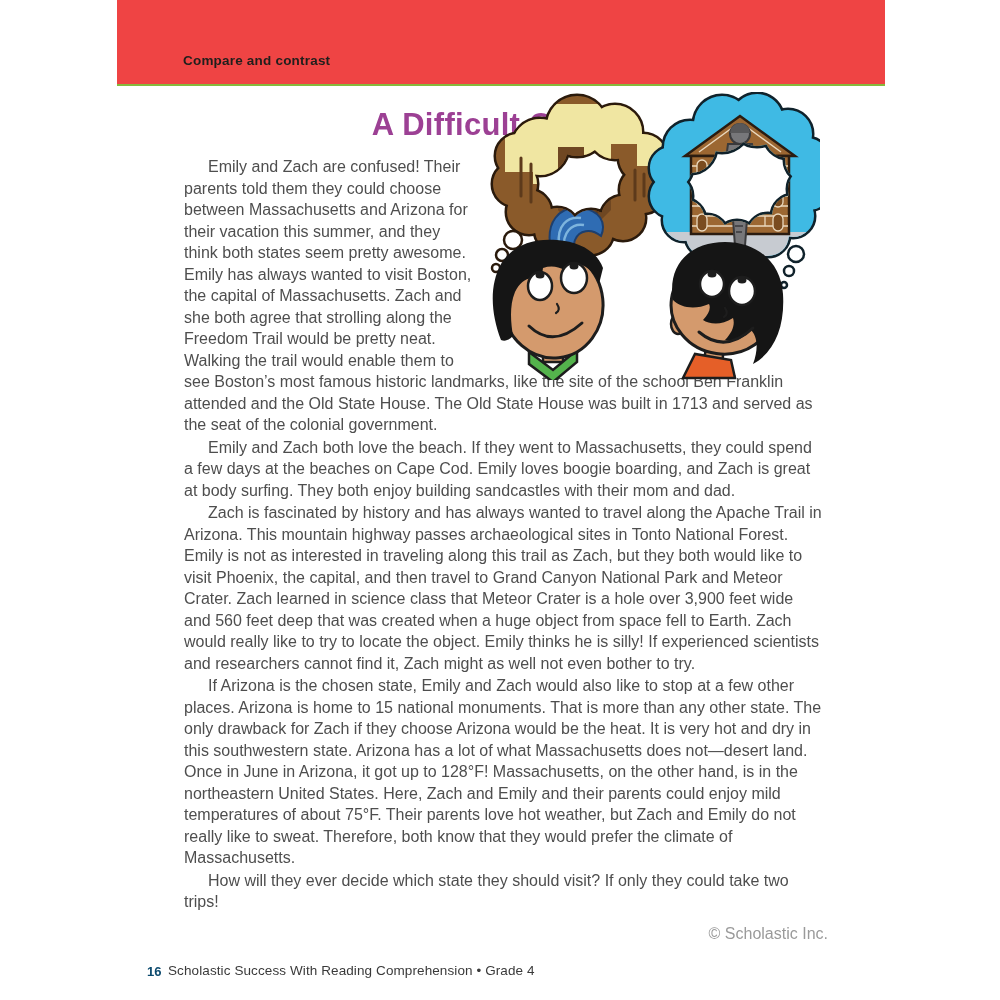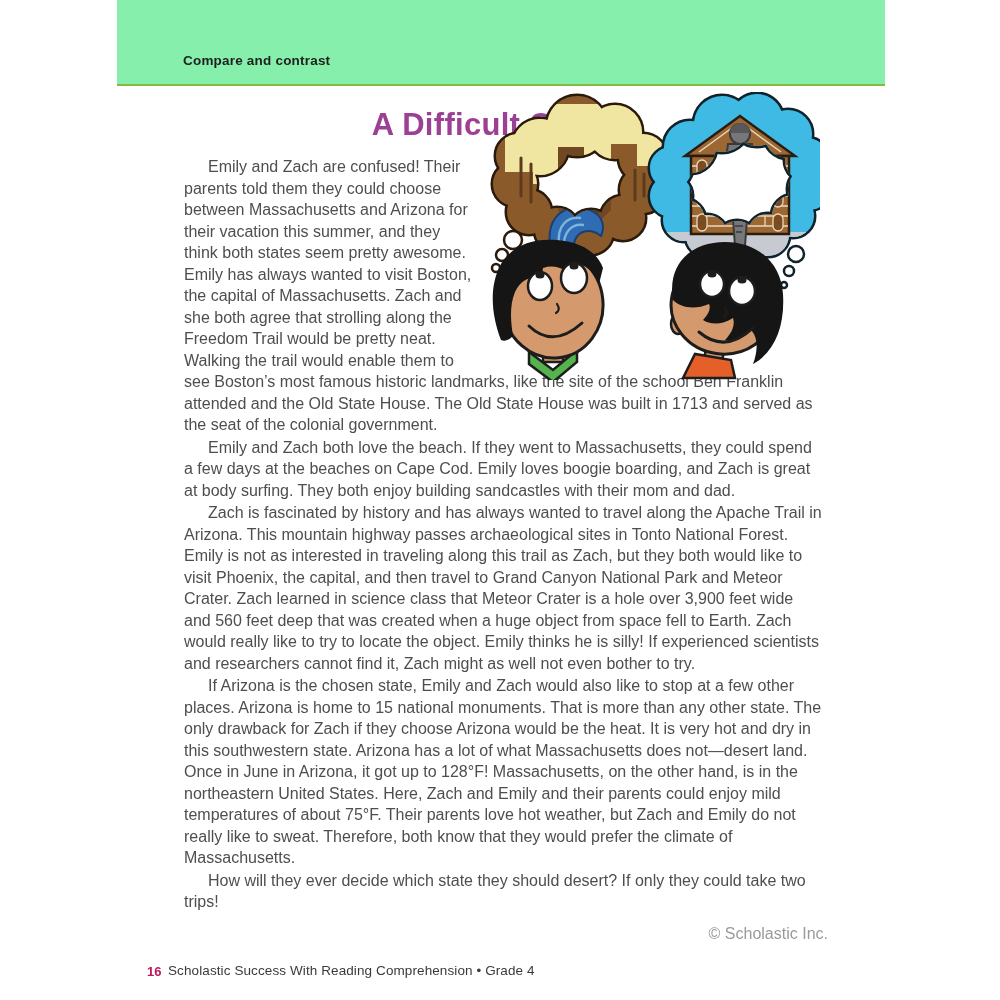--- a/index.html
+++ b/index.html
@@ -5,21 +5,21 @@
   html,body{margin:0;padding:0;background:#ffffff;}
   .page{
     position:relative;
     width:1000px;height:1000px;
     background:#ffffff;
     font-family:"Liberation Sans","DejaVu Sans",sans-serif;
     overflow:hidden;
   }
   .header-bar{
     position:absolute;left:117px;top:0;width:768px;height:84px;
-    background:#86efac;
+    background:#ef4444;
     border-bottom:2px solid #86b93c;
   }
   .header-label{
     position:absolute;left:66px;bottom:16px;
     font-size:13.5px;font-weight:bold;color:#1f1f1c;
     letter-spacing:0.2px;
   }
   .content{
     position:absolute;left:183px;top:107px;width:640px;
   }
@@ -32,21 +32,21 @@
   .body-text p{
     margin:1px;
     font-size:16px;line-height:21.5px;color:#4e4e4e;
     text-indent:24px;
   }
   .illu{
     position:absolute;left:485px;top:92px;width:335px;height:288px;
   }
   .footer-pagenum{
     position:absolute;left:147px;top:964px;
-    font-size:13px;font-weight:bold;color:#be185d;
+    font-size:13px;font-weight:bold;color:#0c4a6e;
   }
   .footer-book{
     position:absolute;left:168px;top:963px;
     font-size:13.5px;color:#3a3a3a;letter-spacing:0.1px;
   }
   .footer-copy{
     position:absolute;right:172px;top:925px;
     font-size:16px;color:#9a9a9a;
   }
 </style>
@@ -60,21 +60,21 @@
   </div>
 
   <div class="content">
     <h1 class="article-title">A Difficult Choice</h1>
     <div class="body-text">
       <div class="illu-spacer"></div>
       <p>Emily and Zach are confused! Their parents told them they could choose between Massachusetts and Arizona for their vacation this summer, and they think both states seem pretty awesome. Emily has always wanted to visit Boston, the capital of Massachusetts. Zach and she both agree that strolling along the Freedom Trail would be pretty neat. Walking the trail would enable them to see Boston’s most famous historic landmarks, like the site of the school Ben Franklin attended and the Old State House. The Old State House was built in 1713 and served as the seat of the colonial government.</p>
       <p>Emily and Zach both love the beach. If they went to Massachusetts, they could spend a few days at the beaches on Cape Cod. Emily loves boogie boarding, and Zach is great at body surfing. They both enjoy building sandcastles with their mom and dad.</p>
       <p>Zach is fascinated by history and has always wanted to travel along the Apache Trail in Arizona. This mountain highway passes archaeological sites in Tonto National Forest. Emily is not as interested in traveling along this trail as Zach, but they both would like to visit Phoenix, the capital, and then travel to Grand Canyon National Park and Meteor Crater. Zach learned in science class that Meteor Crater is a hole over 3,900 feet wide and 560 feet deep that was created when a huge object from space fell to Earth. Zach would really like to try to locate the object. Emily thinks he is silly! If experienced scientists and researchers cannot find it, Zach might as well not even bother to try.</p>
       <p>If Arizona is the chosen state, Emily and Zach would also like to stop at a few other places. Arizona is home to 15 national monuments. That is more than any other state. The only drawback for Zach if they choose Arizona would be the heat. It is very hot and dry in this southwestern state. Arizona has a lot of what Massachusetts does not—desert land. Once in June in Arizona, it got up to 128°F! Massachusetts, on the other hand, is in the northeastern United States. Here, Zach and Emily and their parents could enjoy mild temperatures of about 75°F. Their parents love hot weather, but Zach and Emily do not really like to sweat. Therefore, both know that they would prefer the climate of Massachusetts.</p>
-      <p>How will they ever decide which state they should desert? If only they could take two trips!</p>
+      <p>How will they ever decide which state they should visit? If only they could take two trips!</p>
     </div>
   </div>
 
   <svg class="illu" viewBox="0 0 335 288" aria-hidden="true">
     <defs>
       <clipPath id="cloudL">
         <circle cx="55" cy="55" r="28"></circle>
           <circle cx="92" cy="34" r="30"></circle>
           <circle cx="130" cy="40" r="27"></circle>
         <circle cx="158" cy="66" r="24"></circle>

